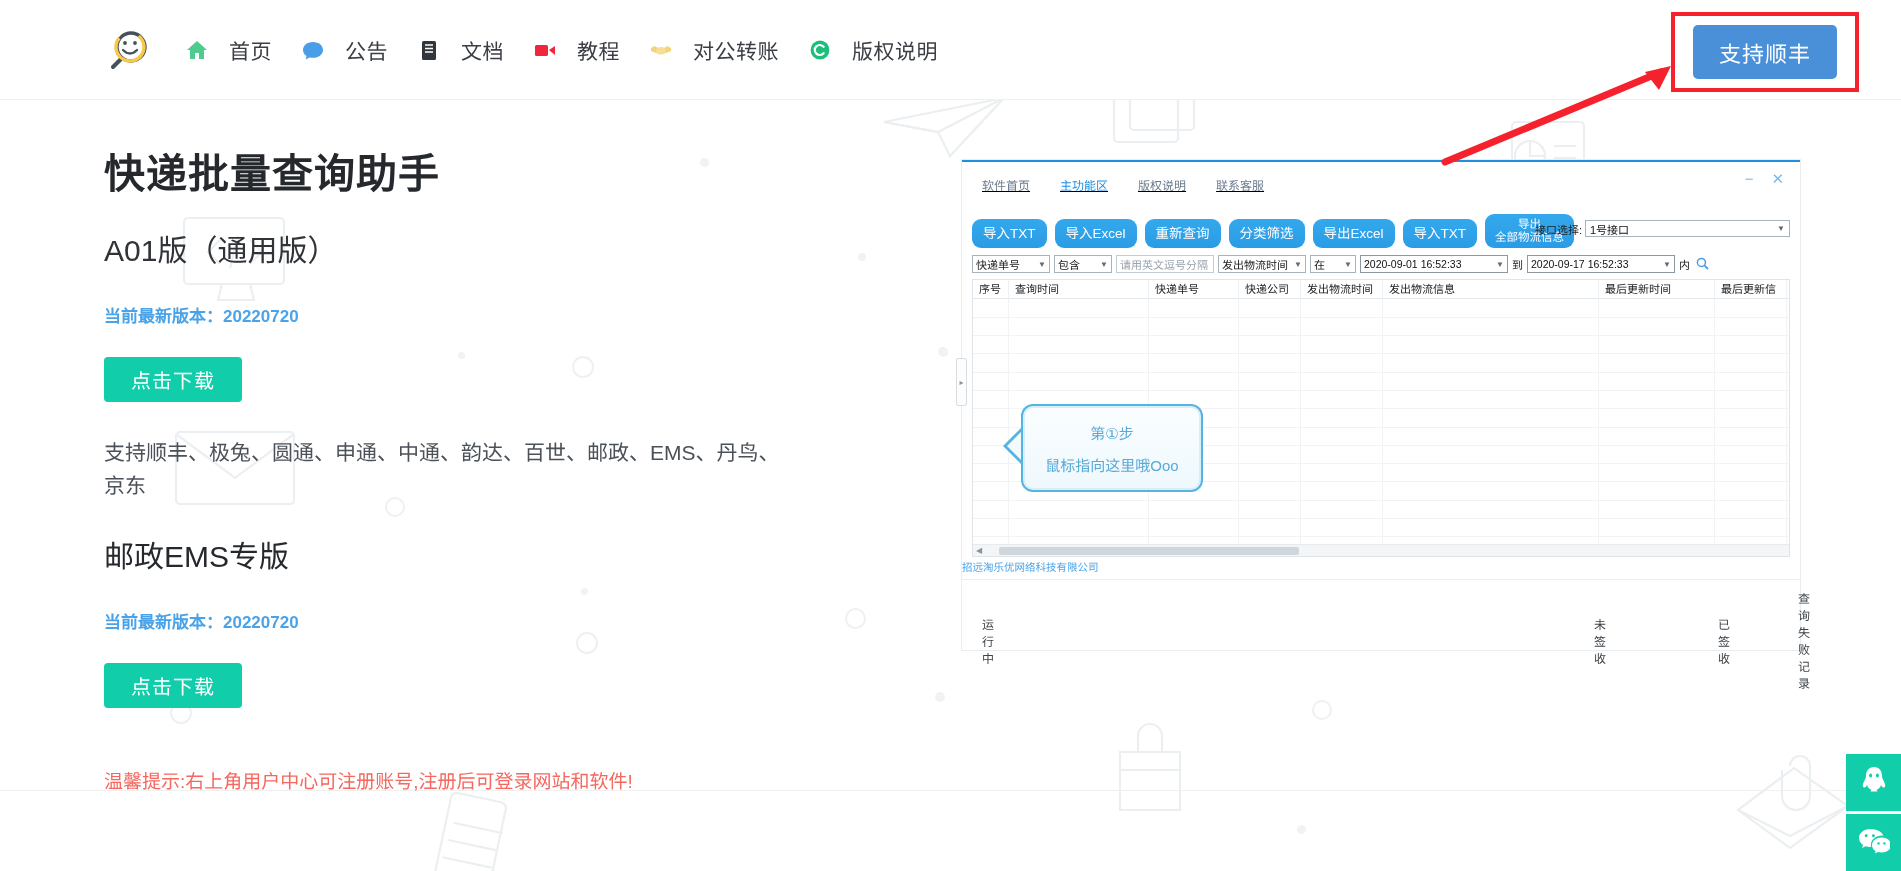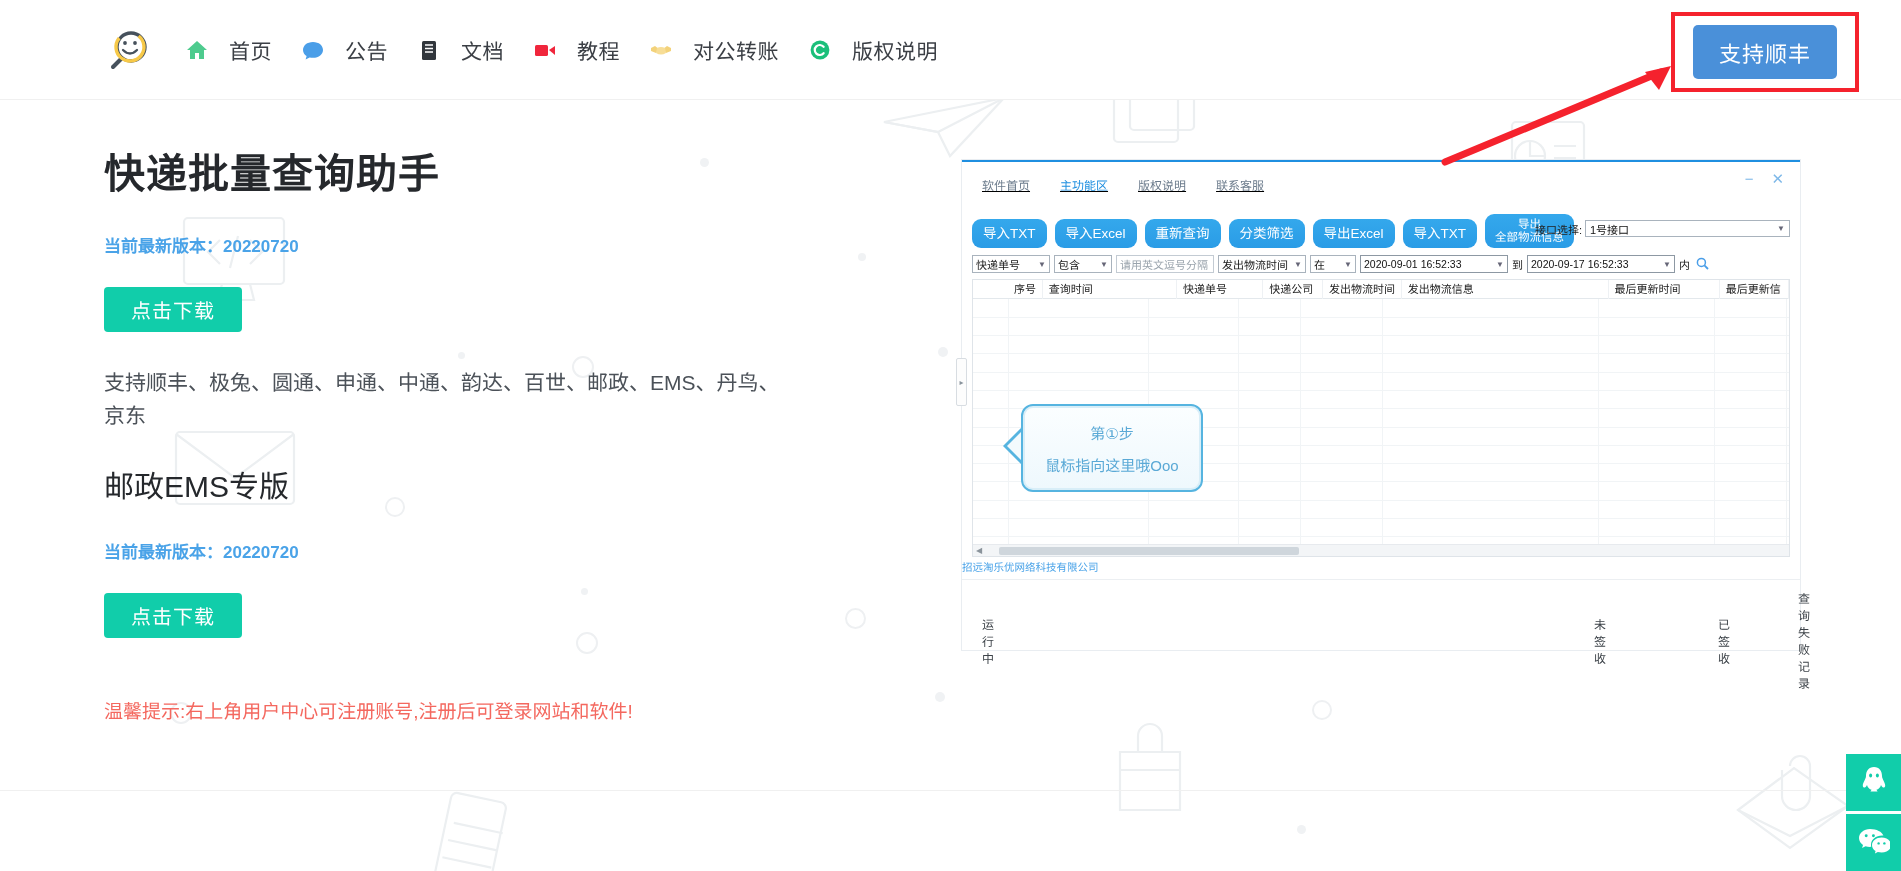--- a/index.html
+++ b/index.html
@@ -307,20 +307,21 @@
       </svg>
       <div class="uc-box">
         <button class="uc-btn">支持顺丰</button>
       </div>
     </div>
   </div>
 
   <div class="left-col">
     <h1 class="prod-title">快递批量查询助手</h1>
 
+    <div class="prod-sub">A01版（通用版）</div>
     <div class="ver-line">当前最新版本：20220720</div>
     <button class="dl-btn">点击下载</button>
     <p class="carriers">支持顺丰、极兔、圆通、申通、中通、韵达、百世、邮政、EMS、丹鸟、京东</p>
 
     <div class="sec2-title">邮政EMS专版</div>
     <div class="ver-line">当前最新版本：20220720</div>
     <button class="dl-btn">点击下载</button>
 
     <div class="tip">温馨提示:右上角用户中心可注册账号,注册后可登录网站和软件!</div>
   </div>
@@ -394,21 +395,21 @@
       <span style="margin-left:2px;">
         <svg width="13" height="13" viewBox="0 0 13 13">
           <circle cx="5.4" cy="5.4" r="4" fill="none" stroke="#4a9ee8" stroke-width="1.5"></circle>
           <line x1="8.4" y1="8.4" x2="12" y2="12" stroke="#4a9ee8" stroke-width="1.8"></line>
         </svg>
       </span>
     </div>
 
     <div class="app-table">
       <div class="th-row">
-        <div class="th" style="width:36px;margin-left:35px;">序号</div>
+        <div class="th" style="width:36px;">序号</div>
         <div class="th" style="width:140px;">查询时间</div>
         <div class="th" style="width:90px;">快递单号</div>
         <div class="th" style="width:62px;">快递公司</div>
         <div class="th" style="width:82px;">发出物流时间</div>
         <div class="th" style="width:216px;">发出物流信息</div>
         <div class="th" style="width:116px;">最后更新时间</div>
         <div class="th" style="width:72px;">最后更新信</div>
       </div>
 
       <div class="grid-body" id="grid-body">

